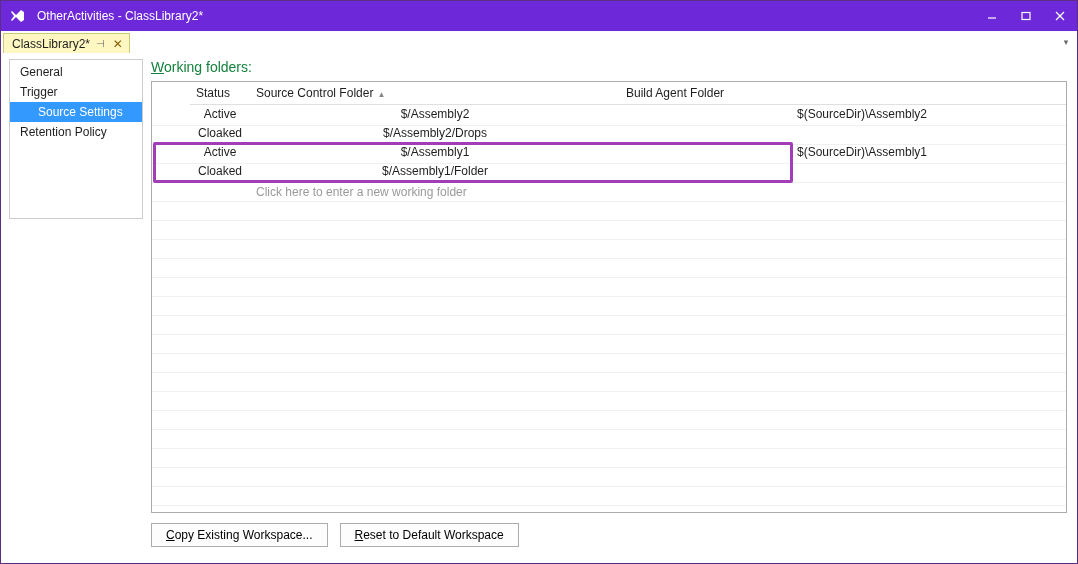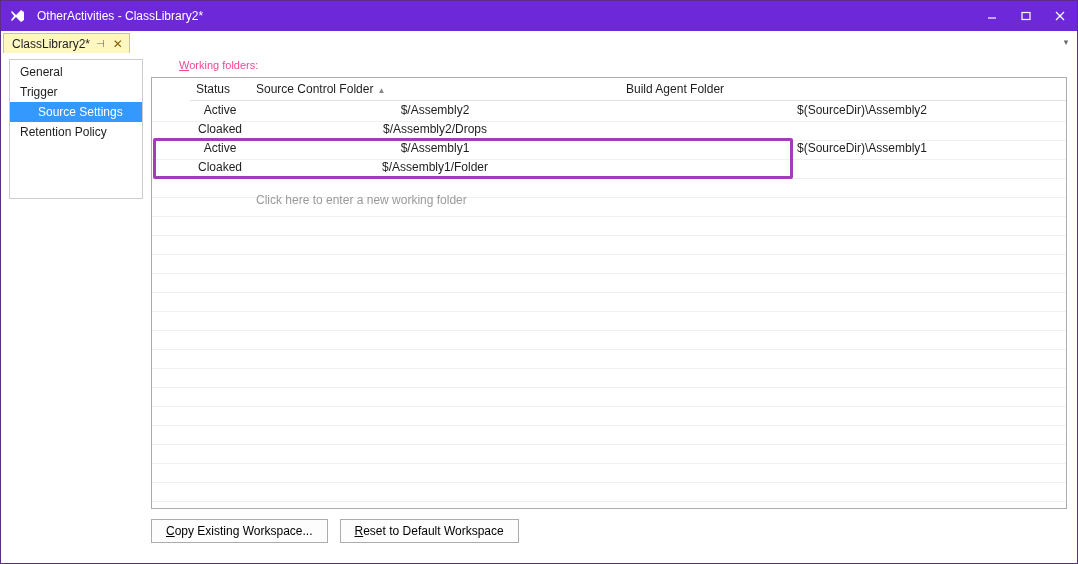--- a/index.html
+++ b/index.html
@@ -62,40 +62,39 @@
     display: flex;
     padding: 6px 10px 10px 8px;
     gap: 8px;
   }
   .sidenav {
     width: 134px;
     border: 1px solid #ccc;
     background: #fff;
     padding: 2px 0;
     align-self: flex-start;
-    height: 140px;
+    height: 160px;
   }
   .sidenav-item {
     height: 20px; line-height: 20px;
     padding: 0 10px;
     font-size: 12px;
     cursor: pointer;
     white-space: nowrap;
   }
   .sidenav-item.selected {
     background: #3399ff; color: #fff; padding-left: 28px;
   }
   .main {
     flex: 1;
     display: flex; flex-direction: column;
   }
   .section-label {
-    font-size: 11px; margin-bottom: 6px;
-    color: #ec4899;
-    margin-left: 28px;
+    font-size: 14px; margin-bottom: 6px;
+    color: #15803d;
   }
   .section-label .u { text-decoration: underline; }
   .grid-wrapper {
     border: 1px solid #acacac;
     height: 432px;
     overflow: hidden;
     position: relative;
     background: #fff;
   }
   .grid {
@@ -127,21 +126,21 @@
   .highlight-box {
     position: absolute;
     border: 3px solid #a23db8;
     border-radius: 2px;
     pointer-events: none;
   }
   .placeholder-row {
     display: contents;
   }
   .placeholder-row > div {
-    padding: 16px 6px;
+    padding: 4px 6px;
     height: 36px;
     font-size: 12px;
     color: #9a9a9a;
   }
   .row-lines {
     position: absolute; left: 0; right: 0;
     top: 25px; bottom: 0;
     pointer-events: none;
     background-image: linear-gradient(to bottom, transparent 18px, #f0f0f0 18px, #f0f0f0 19px);
     background-size: 100% 19px;

